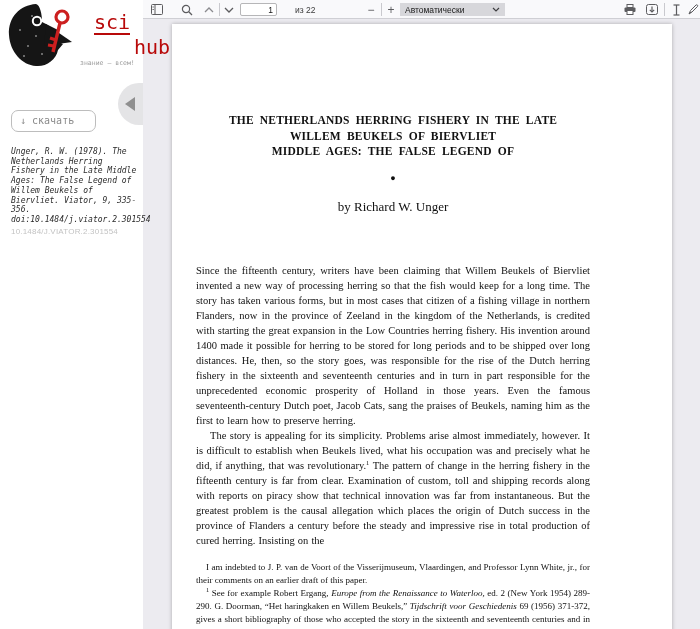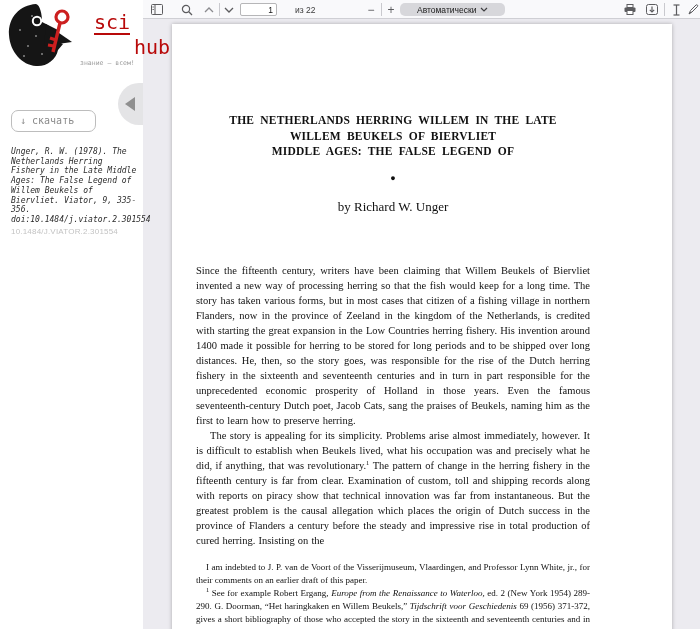--- a/index.html
+++ b/index.html
@@ -38,22 +38,22 @@
   .toolbar { position:absolute; left:0; top:0; width:100%; height:19px;
              background:#f9f9fb; border-bottom:1px solid #cfcfd4; z-index:2; }
   .tbtn { position:absolute; top:0; height:19px; display:flex; align-items:center;
           justify-content:center; background:none; border:none; cursor:pointer; color:#5c5c5f; }
   .tsep { position:absolute; top:3px; width:1px; height:13px; background:#c9c9ce; }
   .page-input { position:absolute; left:97px; top:3px; width:37px; height:13px;
                 border:1px solid #b6b6b8; border-radius:2px; background:#fff;
                 font:8.5px "Liberation Sans", sans-serif; text-align:right; padding-right:3px; color:#111; }
   .page-count { position:absolute; left:152px; top:5px; font:8.5px "Liberation Sans", sans-serif; color:#3d3d3d; }
   .scale-select { position:absolute; left:257px; top:3px; width:105px; height:13px;
-                  background:#d7d7db; border-radius:5px; display:flex; align-items:center;
-                  padding:0 17px; cursor:pointer; }
+                  background:#d7d7db; border-radius:0; display:flex; align-items:center;
+                  padding:0 5px; cursor:pointer; }
   .scale-select span { font:8.5px "Liberation Sans", sans-serif; color:#202020; flex:1; }
 
   
   .viewer-body { position:absolute; left:0; top:19px; width:100%; height:610px; overflow:hidden; }
   .pdf-page { position:absolute; left:29px; top:5px; width:500px; height:640px;
               background:#ffffff; box-shadow:0 0 4px rgba(0,0,0,.28); }
   .page-text { position:absolute; left:24px; top:0; width:394px;
                font-family:"Liberation Serif", serif; color:#111; }
   .doc-title { margin-top:89px; text-align:center; font-weight:bold;
                font-size:11.5px; line-height:15.5px; letter-spacing:0.2px; word-spacing:3px; }
@@ -152,21 +152,21 @@
         <path d="M2 10 L3.5 6.5 L9 1 C10 0.2 11.3 1.5 10.5 2.5 L5 8 Z" fill="none" stroke="#5c5c5f" stroke-width="1"></path>
         <line x1="2" y1="10" x2="4.2" y2="7.8" stroke="#5c5c5f" stroke-width="1"></line>
       </svg>
     </button>
   </div>
 
   <div class="viewer-body">
     <div class="pdf-page">
       <div class="page-text">
         <div class="doc-title">
-          <div>THE NETHERLANDS HERRING WILLEM IN THE LATE</div>
+          <div>THE NETHERLANDS HERRING FISHERY IN THE LATE</div>
           <div>WILLEM BEUKELS OF BIERVLIET</div>
           <div>MIDDLE AGES: THE FALSE LEGEND OF</div>
         </div>
         <div class="doc-bullet">●</div>
         <div class="doc-byline">by Richard W. Unger</div>
         <div class="doc-body">
           <p class="para"><span>Since the fifteenth century, writers have been claiming that Willem Beukels of Biervliet invented a new way of processing herring so that the fish would keep for a long time. The story has taken various forms, but in most cases that citizen of a fishing village in northern Flanders, now in the province of Zeeland in the kingdom of the Netherlands, is credited with starting the great expansion in the Low Countries herring fishery. His invention around 1400 made it possible for herring to be stored for long periods and to be shipped over long distances. He, then, so the story goes, was responsible for the rise of the Dutch herring fishery in the sixteenth and seventeenth centuries and in turn in part responsible for the unprecedented economic prosperity of Holland in those years. Even the famous seventeenth-century Dutch poet, Jacob Cats, sang the praises of Beukels, naming him as the first to learn how to preserve herring.</span></p>
           <p class="para indent"><span>The story is appealing for its simplicity. Problems arise almost immediately, however. It is difficult to establish when Beukels lived, what his occupation was and precisely what he did, if anything, that was revolutionary.</span><sup>1</sup><span> The pattern of change in the herring fishery in the fifteenth century is far from clear. Examination of custom, toll and shipping records along with reports on piracy show that technical innovation was far from instantaneous. But the greatest problem is the causal allegation which places the origin of Dutch success in the province of Flanders a century before the steady and impressive rise in total production of cured herring. Insisting on the</span></p>
           <div class="footnotes">
             <p class="fn"><span>I am indebted to J. P. van de Voort of the Visserijmuseum, Vlaardingen, and Professor Lynn White, jr., for their comments on an earlier draft of this paper.</span></p>

